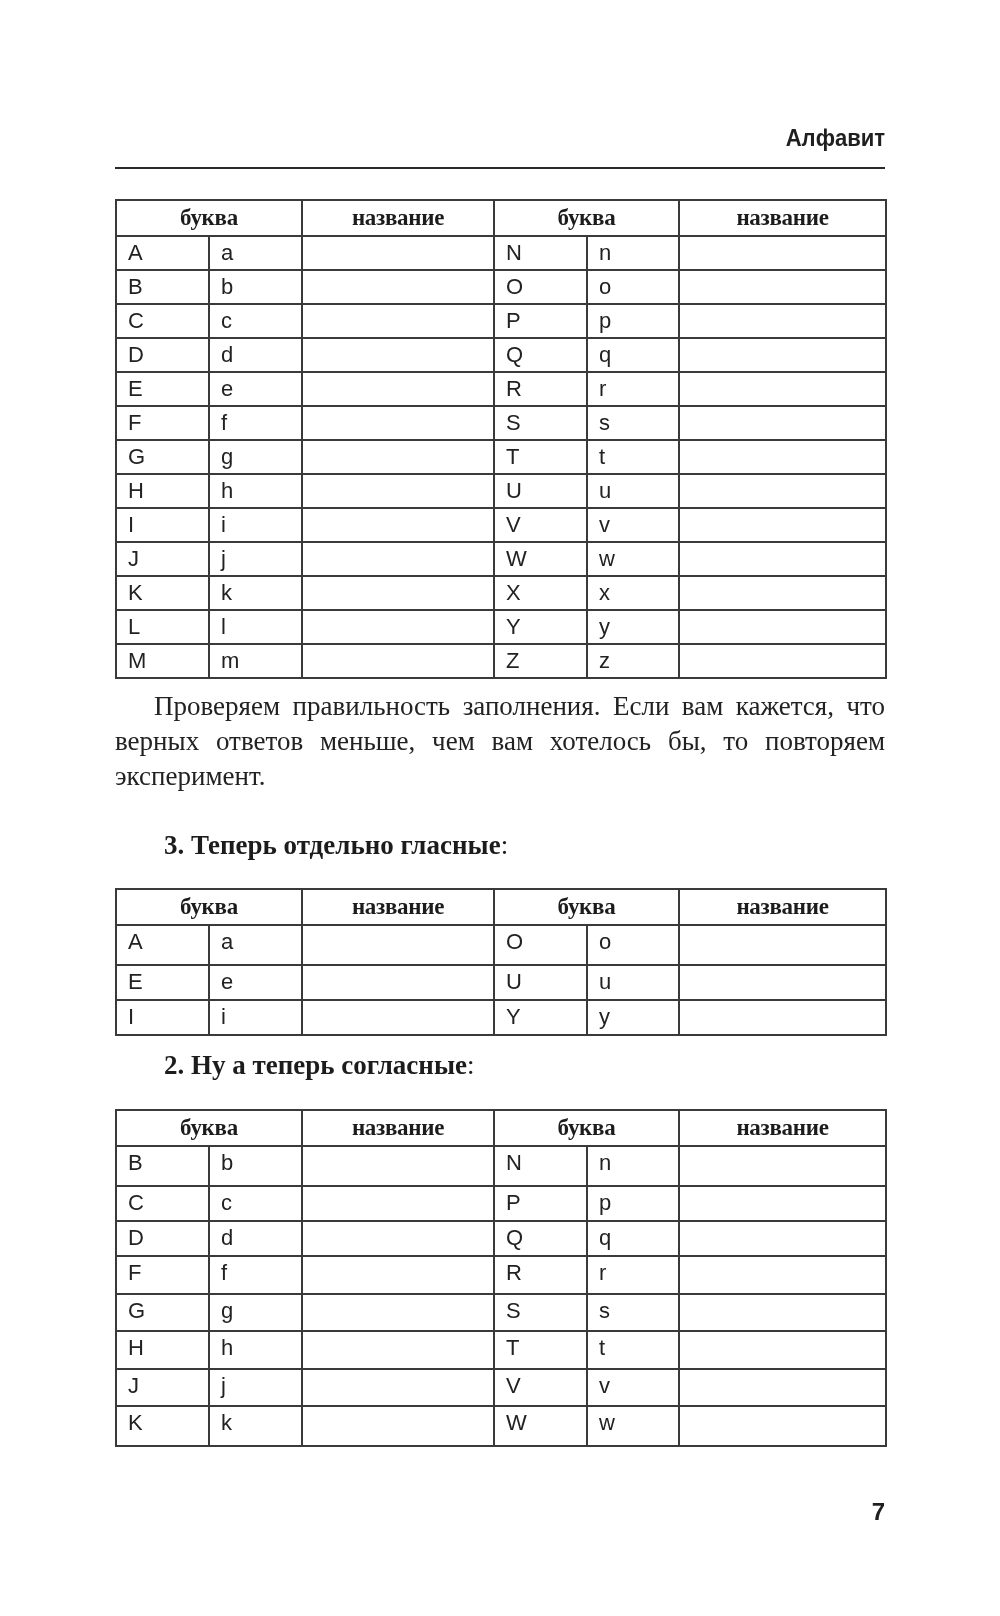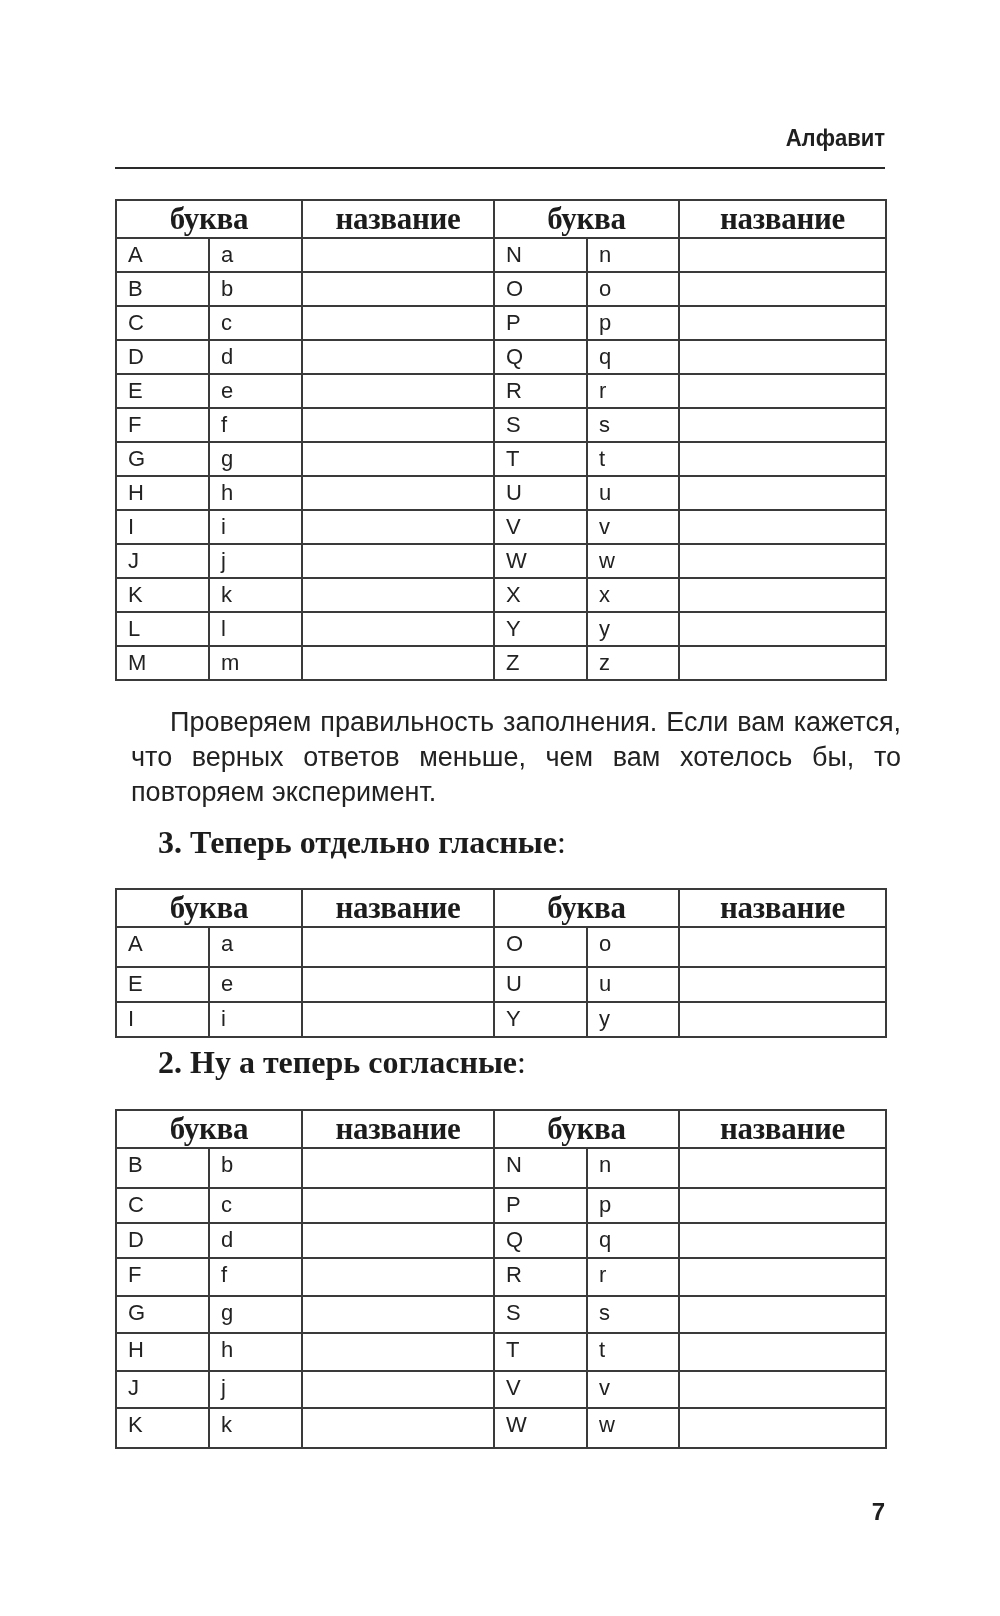--- a/index.html
+++ b/index.html
@@ -11,38 +11,38 @@
   }
   .head-rule { position: absolute; left: 115px; width: 770px; top: 167px; height: 2px; background: #2a2a2a; }
   table.alpha {
     position: absolute; left: 115px; width: 770px;
     border-collapse: collapse; table-layout: fixed;
   }
   table.alpha td, table.alpha th {
     border: 2px solid #3a3a3a; padding: 0; box-sizing: border-box;
   }
   table.alpha th {
-    font-family: "Liberation Serif", serif; font-weight: bold; font-size: 31px;
+    font-family: "Liberation Serif", serif; font-weight: bold; font-size: 23px;
     text-align: center; vertical-align: middle; color: #1c1c1c;
     letter-spacing: -0.3px;
   }
   table.alpha td.ltr {
     font-family: "Liberation Sans", sans-serif; font-size: 22px; color: #222;
     padding-left: 11px; vertical-align: top; padding-top: 3px;
   }
   table.alpha td.blank { }
   .para {
     position: absolute; left: 115px; width: 770px;
-    font-family: Liberation Sans, sans-serif; font-size: 27px; line-height: 35px; color: #222;
-    text-align: justify; margin: 16px;
+    font-family: Liberation Serif, serif; font-size: 27px; line-height: 35px; color: #222;
+    text-align: justify; margin: 0;
   }
   .para .indent { display: inline-block; width: 39px; }
   .section-title {
     position: absolute; left: 154px;
-    font-family: "Liberation Serif", serif; font-size: 32px; color: #1c1c1c; margin: 4px;
+    font-family: "Liberation Serif", serif; font-size: 27px; color: #1c1c1c; margin: 10px;
   }
   .section-title b { font-weight: bold; }
   .page-number {
     position: absolute; right: 115px; top: 1498px;
     font-family: "Liberation Sans", sans-serif; font-weight: bold; font-size: 24px; color: #1f1f1f;
   }
 </style>
 </head>
 <body>
 

